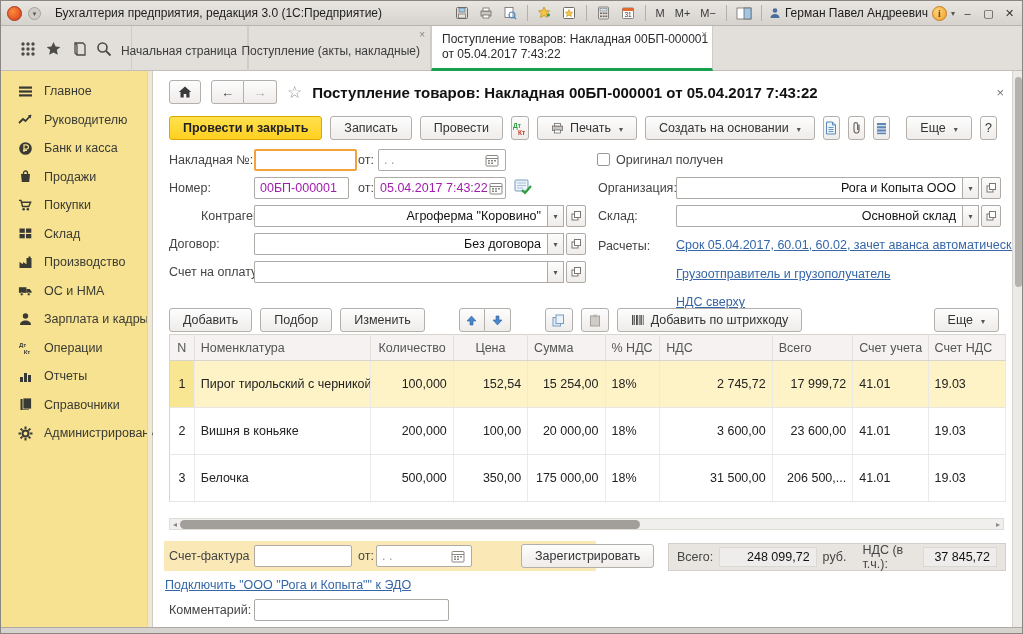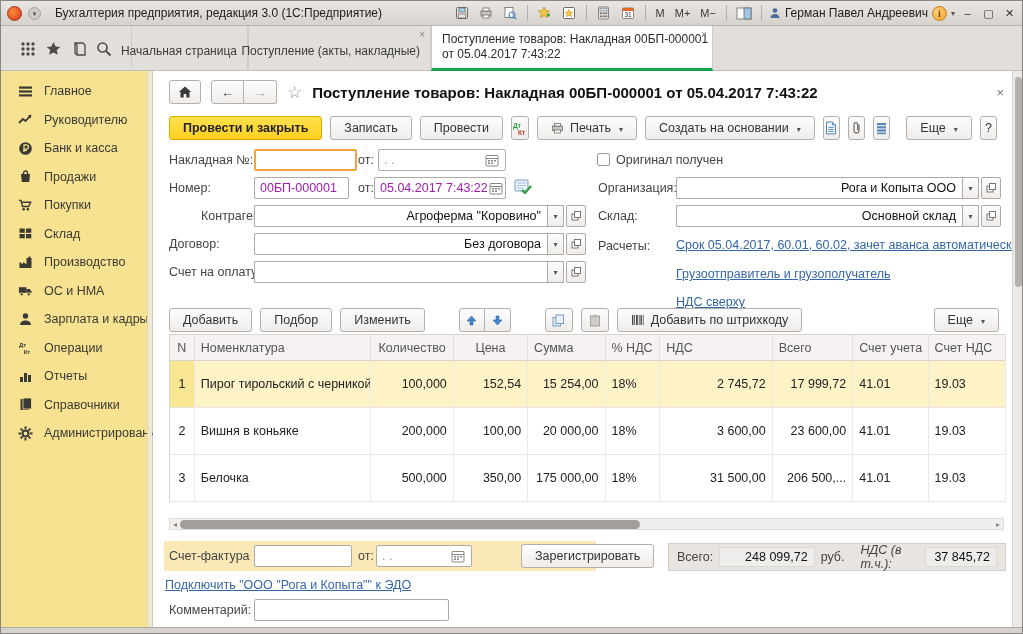--- a/index.html
+++ b/index.html
@@ -696,21 +696,21 @@
             <rect x="6" y="8.5" width="2" height="1.5"></rect>
           </g>
         </svg>
     </div>
     <button class="btn regbtn" style="position:absolute; left:332px; top:473px;margin-left:36px;">Зарегистрировать</button>
 
     <div class="totals">
       <span>Всего:</span>
       <span class="totval" style="width:120px; margin-left:6px;">248 099,72</span>
       <span style="margin-left:6px;">руб.</span>
-      <span style="margin-left:16px;font-style:italic;">НДС (в т.ч.):</span>
+      <span style="margin-left:16px;">НДС (в т.ч.):</span>
       <span class="totval" style="width:90px; margin-left:6px;">37 845,72</span>
     </div>
 
     <div class="link linkpos" style="left:12px; top:507px;">Подключить "ООО "Рога и Копыта"" к ЭДО</div>
 
     <div class="flabel" style="left:16px; top:528px;">Комментарий:</div>
     <div class="field" style="left:101px; top:528px; width:195px;"></div>
   </div>
 
   <div class="vscroll">

